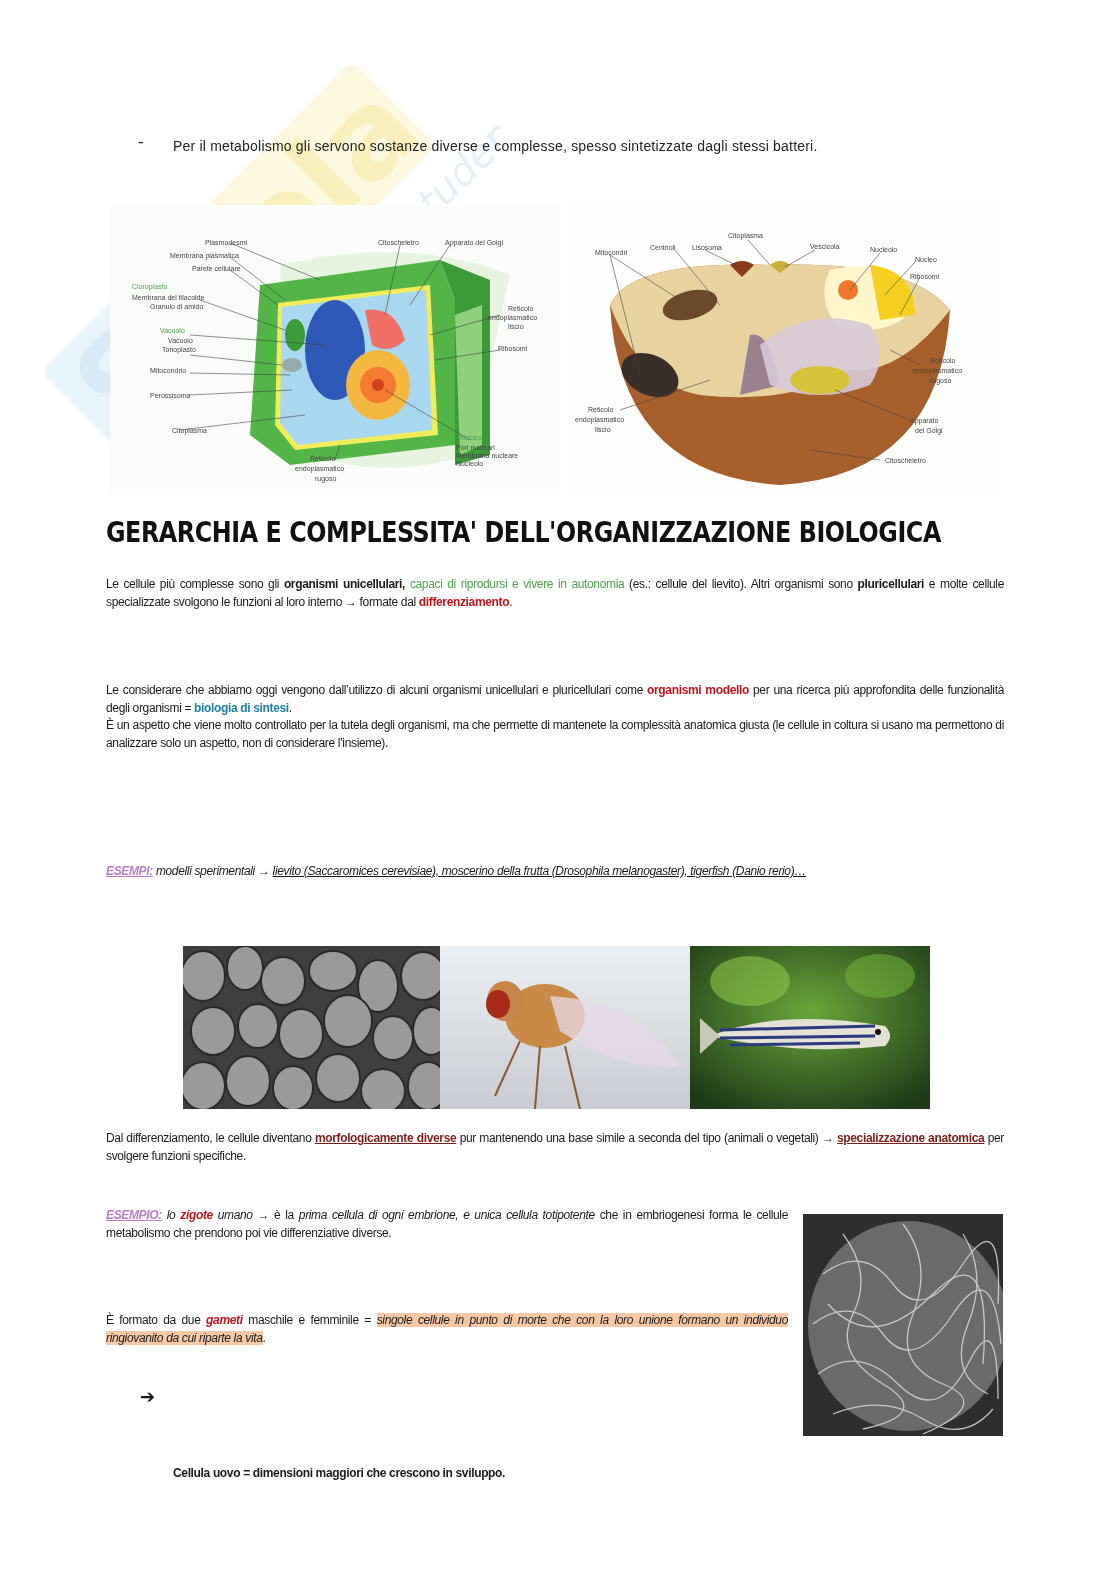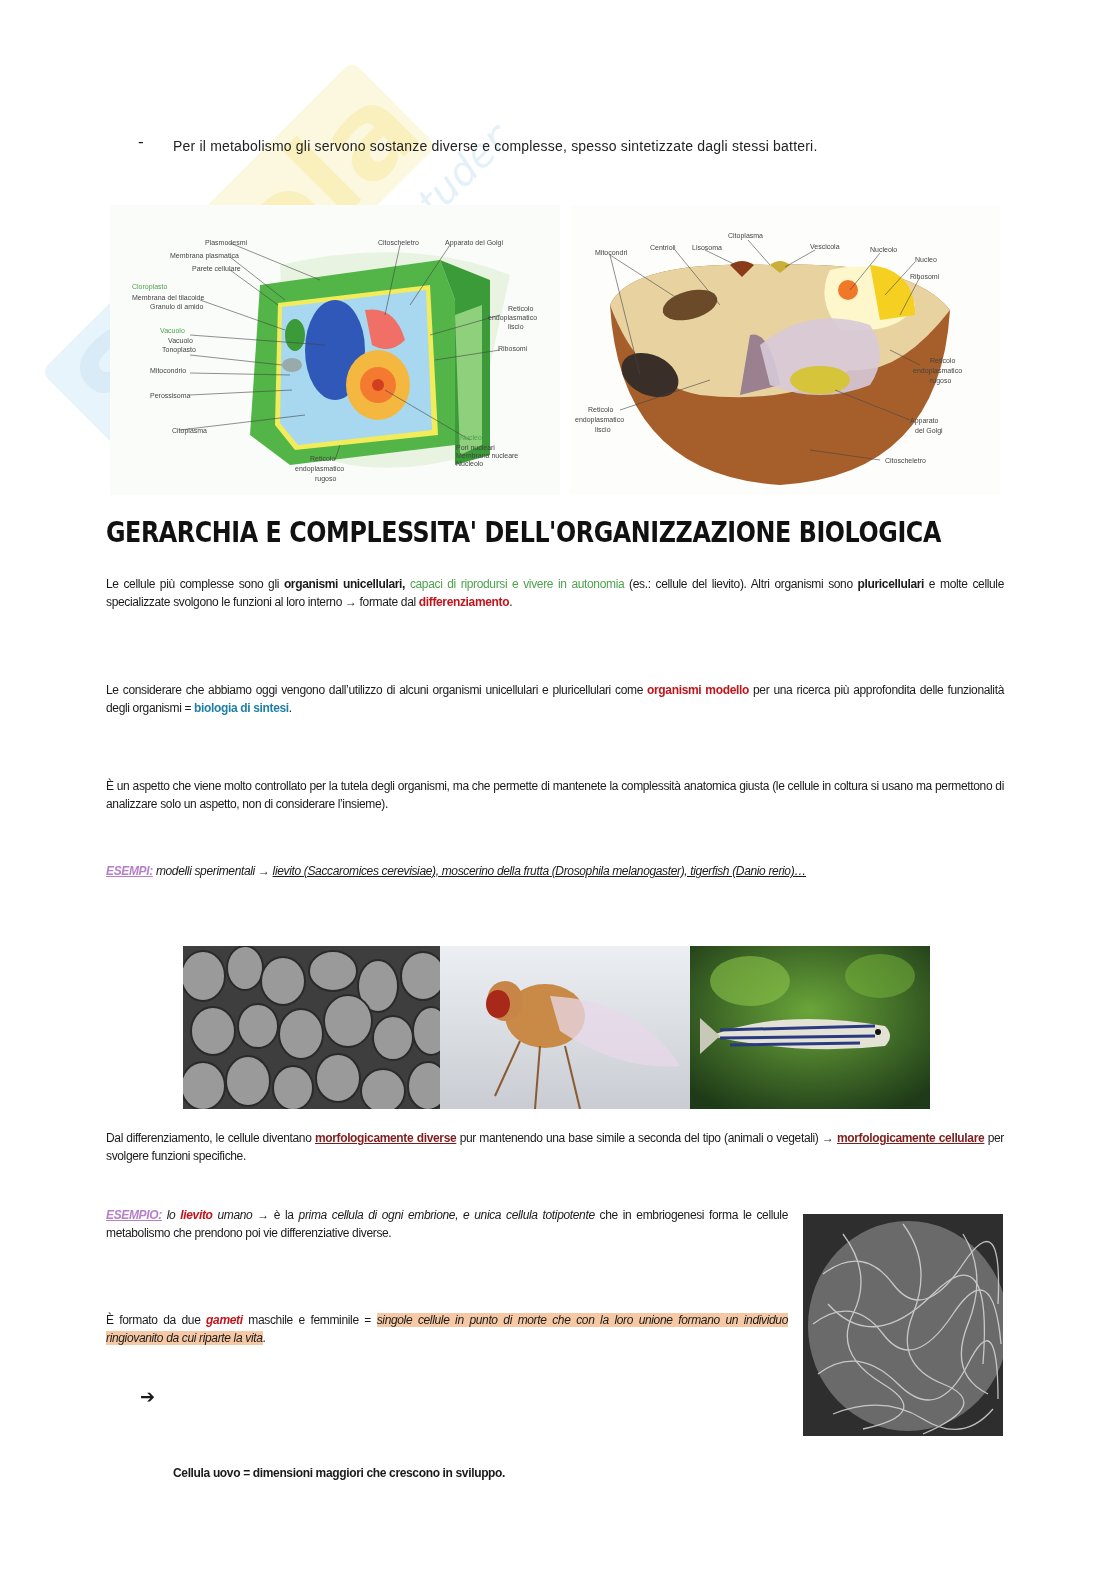--- a/index.html
+++ b/index.html
@@ -170,21 +170,21 @@
     <div class="heading">GERARCHIA E COMPLESSITA' DELL'ORGANIZZAZIONE BIOLOGICA</div>
 
     <div class="p" style="top:575px;">
       <span>Le cellule più complesse sono gli </span><span class="b">organismi unicellulari,</span><span> </span><span class="green">capaci di riprodursi e vivere in autonomia</span><span> (es.: cellule del lievito). Altri organismi sono </span><span class="b">pluricellulari</span><span> e molte cellule specializzate svolgono le funzioni al loro interno → formate dal </span><span class="red">differenziamento</span><span>.</span>
     </div>
 
     <div class="p" style="top:681px;">
       <span>Le considerare che abbiamo oggi vengono dall’utilizzo di alcuni organismi unicellulari e pluricellulari come </span><span class="red">organismi modello</span><span> per una ricerca più approfondita delle funzionalità degli organismi = </span><span class="teal">biologia di sintesi</span><span>.</span>
     </div>
 
-    <div class="p" style="top:777px;">È un aspetto che viene molto controllato per la tutela degli organismi, ma che permette di mantenete la complessità anatomica giusta (le cellule in coltura si usano ma permettono di analizzare solo un aspetto, non di considerare l’insieme).</div>
+    <div class="p" style="top:716px;">È un aspetto che viene molto controllato per la tutela degli organismi, ma che permette di mantenete la complessità anatomica giusta (le cellule in coltura si usano ma permettono di analizzare solo un aspetto, non di considerare l’insieme).</div>
 
     <div class="p" style="top:862px;">
       <span class="purple">ESEMPI:</span><span class="it"> modelli sperimentali → </span><span class="it u">lievito (Saccaromices cerevisiae), moscerino della frutta (Drosophila melanogaster), tigerfish (Danio rerio)…</span>
     </div>
 
     <div class="fig" style="left:183px; top:946px; width:257px; height:163px; background:#555;">
       <svg width="257" height="163" viewBox="0 0 257 163">
         <rect width="257" height="163" fill="#3e3e3e"></rect>
         <g fill="#9a9a9a" stroke="#2a2a2a" stroke-width="2">
           <ellipse cx="20" cy="30" rx="22" ry="25"></ellipse>
@@ -244,25 +244,25 @@
         <g stroke="#2a3a80" stroke-width="3">
             <line x1="30" y1="84" x2="185" y2="80"></line>
             <line x1="30" y1="92" x2="185" y2="90"></line>
             <line x1="40" y1="99" x2="170" y2="97"></line>
           </g>
         <circle cx="188" cy="86" r="3" fill="#111"></circle>
       </svg>
     </div>
 
     <div class="p" style="top:1129px;">
-      <span>Dal differenziamento, le cellule diventano </span><span class="teal-u">morfologicamente diverse</span><span> pur mantenendo una base simile a seconda del tipo (animali o vegetali) → </span><span class="teal-u">morfologicamente cellulare</span><span> per svolgere funzioni specifiche.</span>
+      <span>Dal differenziamento, le cellule diventano </span><span class="teal-u">morfologicamente diverse</span><span> pur mantenendo una base simile a seconda del tipo (animali o vegetali) → </span><span class="teal-u">specializzazione anatomica</span><span> per svolgere funzioni specifiche.</span>
     </div>
 
     <div class="p" style="top:1206px; width:682px;">
-      <span class="purple">ESEMPIO:</span><span class="it"> lo </span><span class="red it">lievito</span><span class="it"> umano</span><span> → è la </span><span class="it">prima cellula di ogni embrione, e unica cellula totipotente</span><span> che in embriogenesi forma le cellule metabolismo che prendono poi vie differenziative diverse.</span>
+      <span class="purple">ESEMPIO:</span><span class="it"> lo </span><span class="red it">zigote</span><span class="it"> umano</span><span> → è la </span><span class="it">prima cellula di ogni embrione, e unica cellula totipotente</span><span> che in embriogenesi forma le cellule metabolismo che prendono poi vie differenziative diverse.</span>
     </div>
 
     <div class="p" style="top:1311px; width:682px;">
       <span>È formato da due </span><span class="red it">gameti</span><span> maschile e femminile = </span><span class="hl">singole cellule in punto di morte che con la loro unione formano un individuo ringiovanito da cui riparte la vita</span><span>.</span>
     </div>
 
     <span style="position:absolute; left:140px; top:1386px; font-size:18px; font-weight:bold;">➔</span>
     <div class="p" style="top:1464px; left:173px; width:640px;font-weight:bold;">Cellula uovo = dimensioni maggiori che crescono in sviluppo.</div>
 
     <div class="fig" style="left:803px; top:1214px; width:200px; height:222px;">

